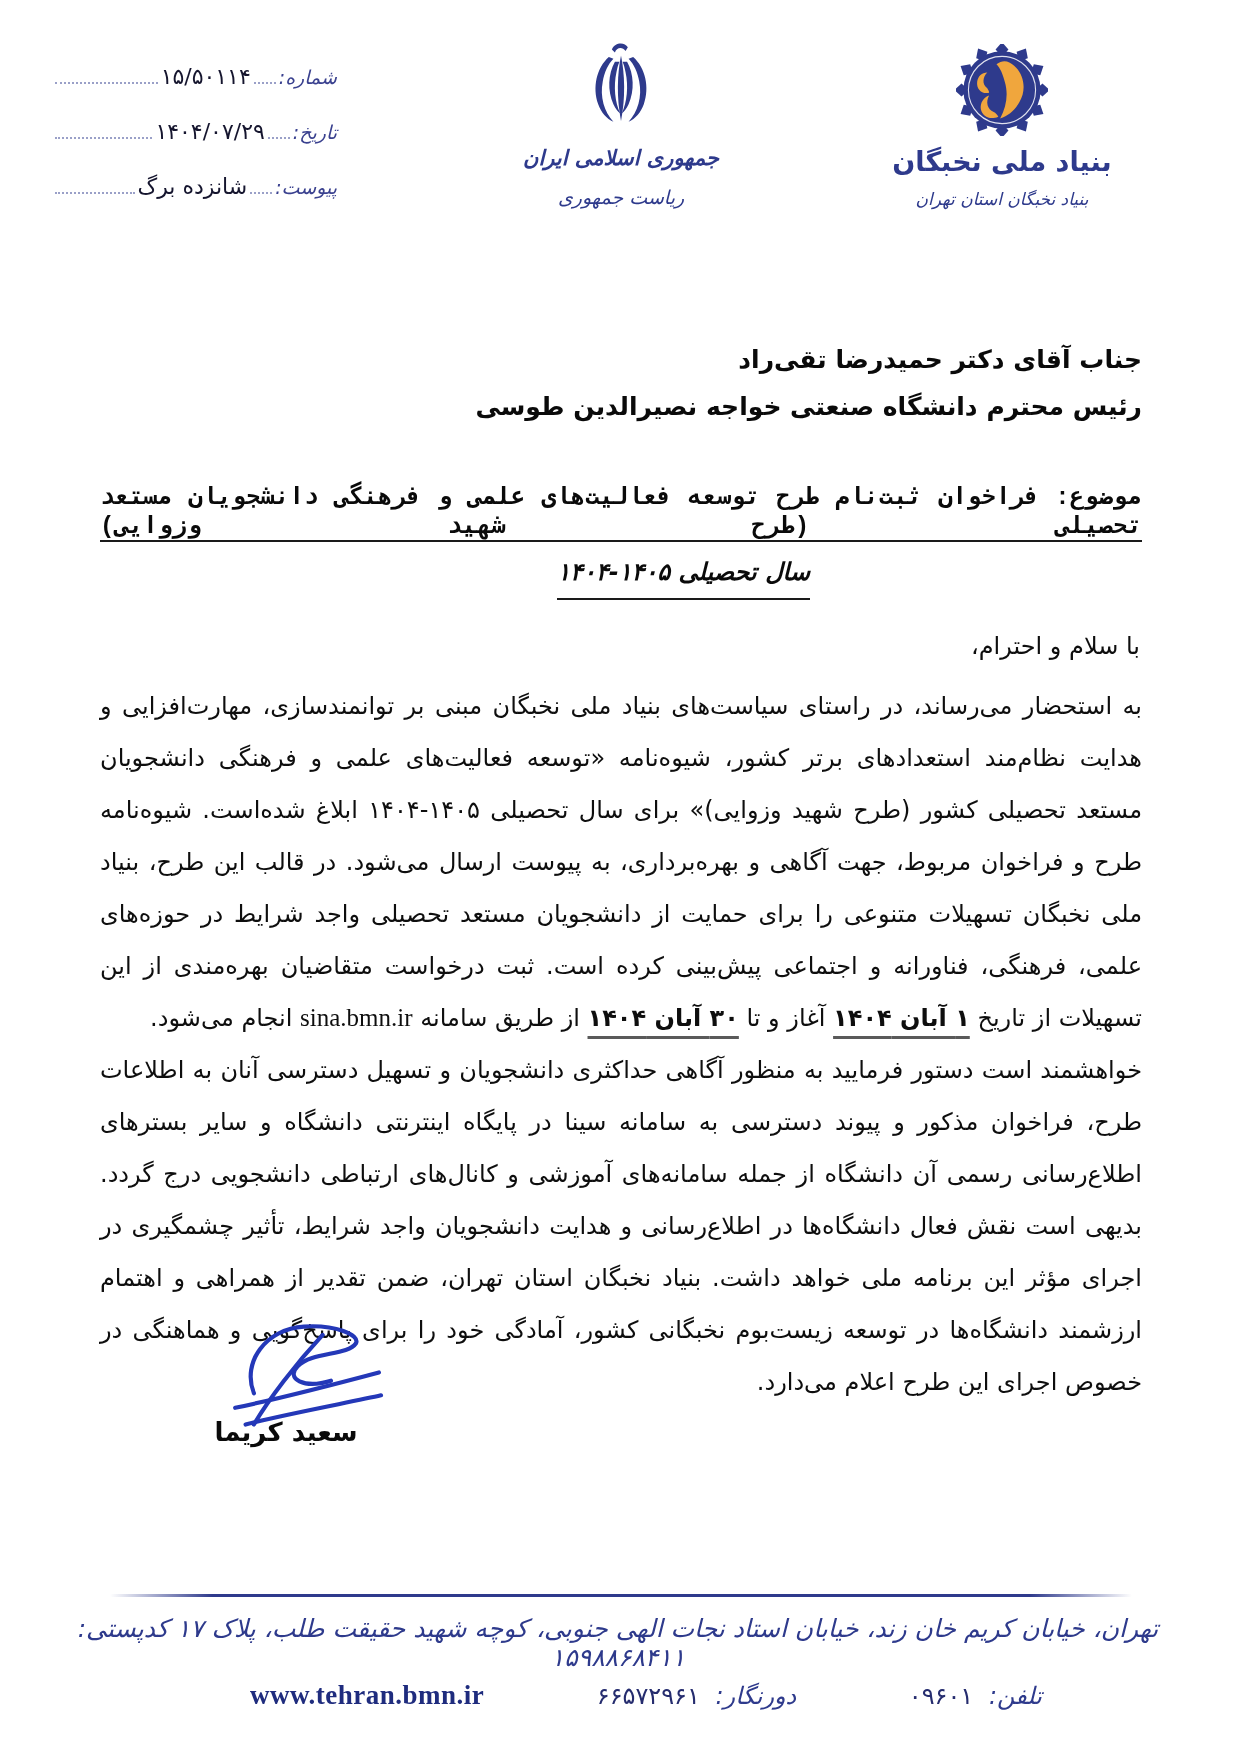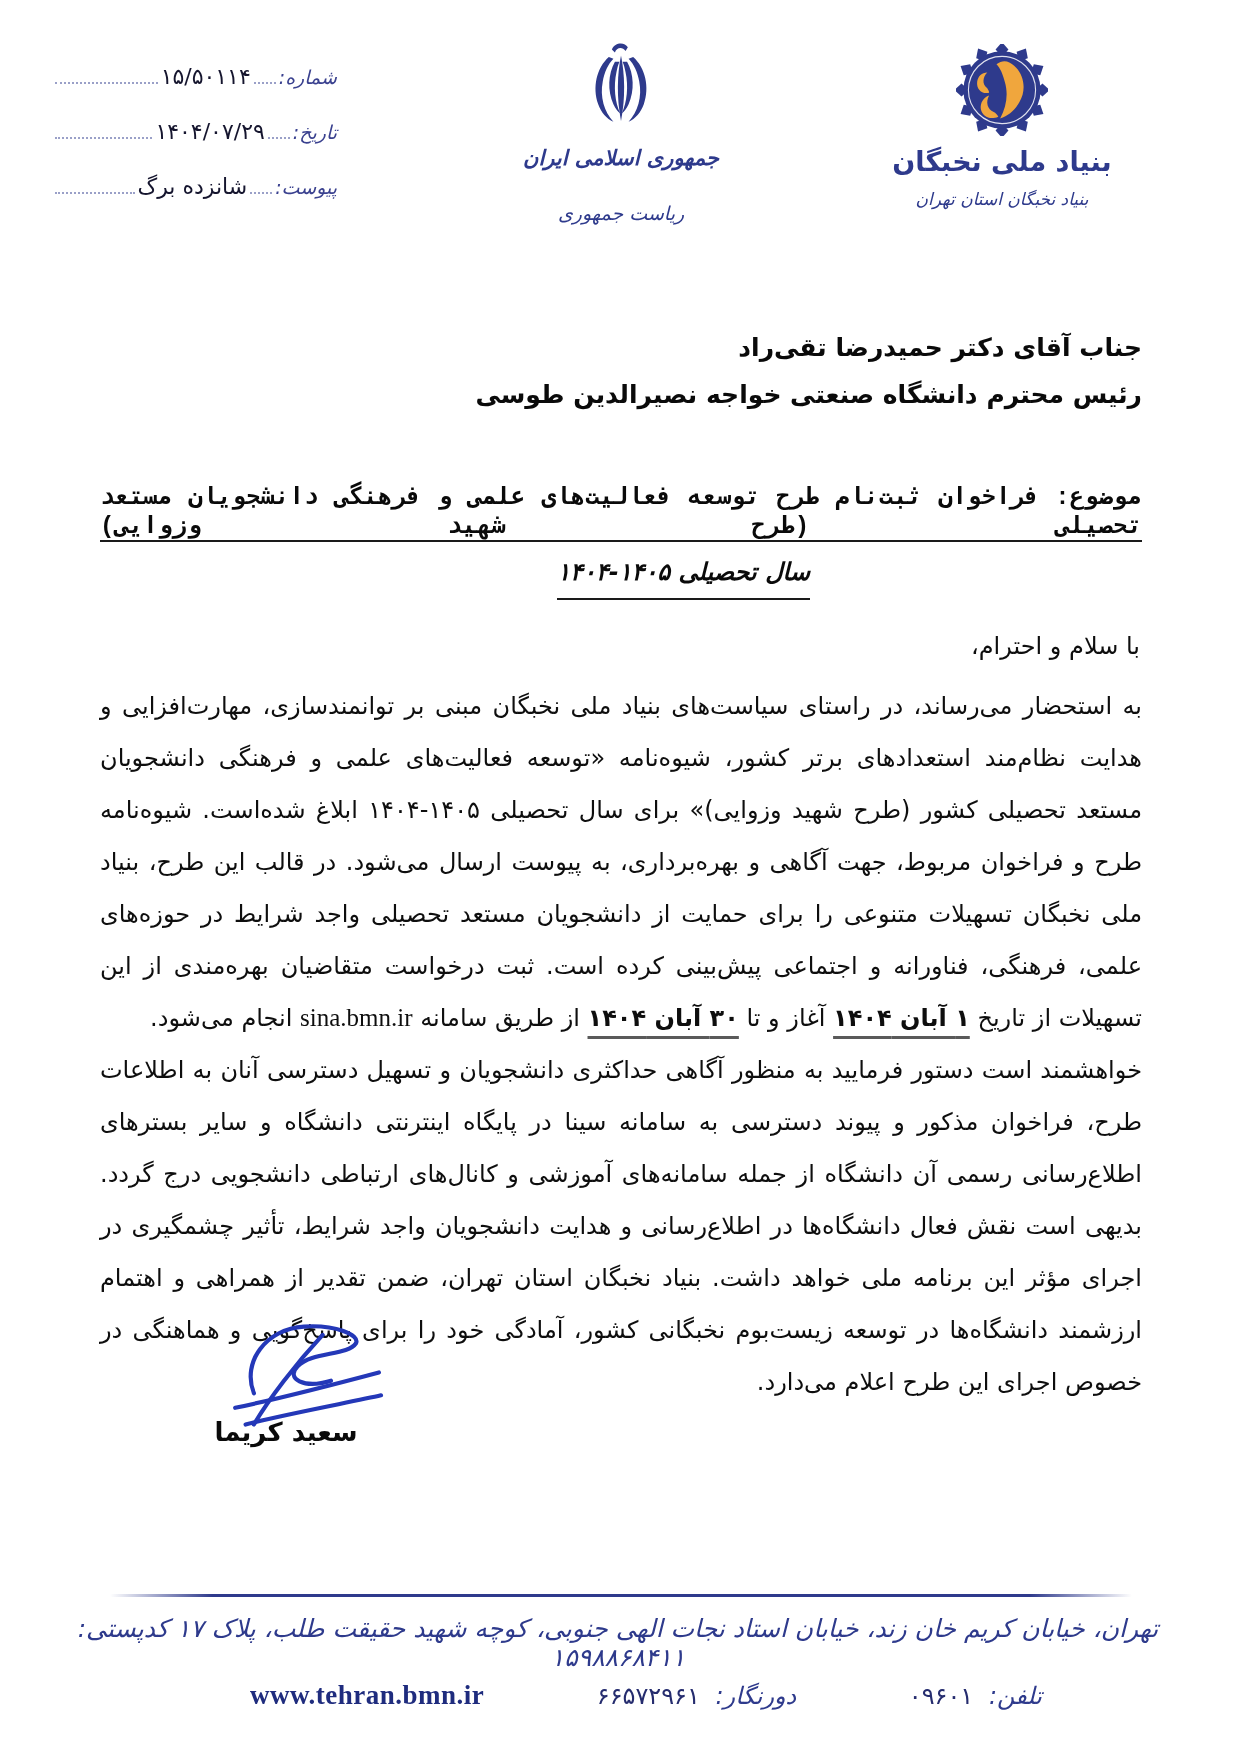--- a/index.html
+++ b/index.html
@@ -17,29 +17,29 @@
   .meta-row{display:flex;align-items:baseline;margin-bottom:30px;}
   .meta-label{color:#3a418f;font-size:19px;font-style:italic;white-space:nowrap;}
   .meta-dots{border-bottom:2px dotted #9aa0c8;height:15px;}
   .meta-dots.short{flex:0 0 22px;margin:0 3px;}
   .meta-dots.long{flex:1;margin:0 3px;}
   .meta-value{font-size:22px;color:#15152e;white-space:nowrap;letter-spacing:1px;}
   
   .center-header{position:absolute;top:40px;left:50%;transform:translateX(-50%);
     width:360px;text-align:center;color:#2e3a8c;}
   .center-header .org1{font-size:21px;font-style:italic;font-weight:bold;margin-top:10px;}
-  .center-header .org2{font-size:19px;font-style:italic;margin-top:32px;}
+  .center-header .org2{font-size:19px;font-style:italic;margin-top:16px;}
   
   .right-header{position:absolute;top:44px;right:100px;width:280px;text-align:center;color:#2e3a8c;}
   .right-header .org1{font-size:27px;font-weight:bold;margin-top:6px;}
   .right-header .org2{font-size:17px;font-style:italic;margin-top:12px;}
   
   .besmele{position:absolute;top:268px;left:0;width:100%;text-align:center;
     font-weight:bold;font-size:21px;color:#0c0c0c;}
-  .recipient{position:absolute;top:324px;right:100px;left:100px;direction:rtl;
+  .recipient{position:absolute;top:336px;right:100px;left:100px;direction:rtl;
     text-align:right;font-weight:bold;font-size:25px;line-height:47px;color:#0a0a0a;}
   .subject{position:absolute;top:482px;right:100px;left:100px;direction:rtl;
     font-weight:bold;font-size:24px;color:#0a0a0a;}
   .subject-line1{display:block;text-align:justify;text-align-last:justify;
     border-bottom:2.5px solid #1a1a1a;font-family:Liberation Mono, monospace;}
   .subject-line2-wrap{display:block;text-align:right;margin-top:16px;}
   .subject-line2{display:inline-block;margin-right:332px;padding-bottom:12px;
     border-bottom:2.5px solid #1a1a1a;font-style:italic;}
   .salutation{position:absolute;top:632px;right:102px;direction:rtl;font-size:24px;color:#0e0e0e;}
   .body-text{position:absolute;top:680px;right:100px;left:100px;direction:rtl;

